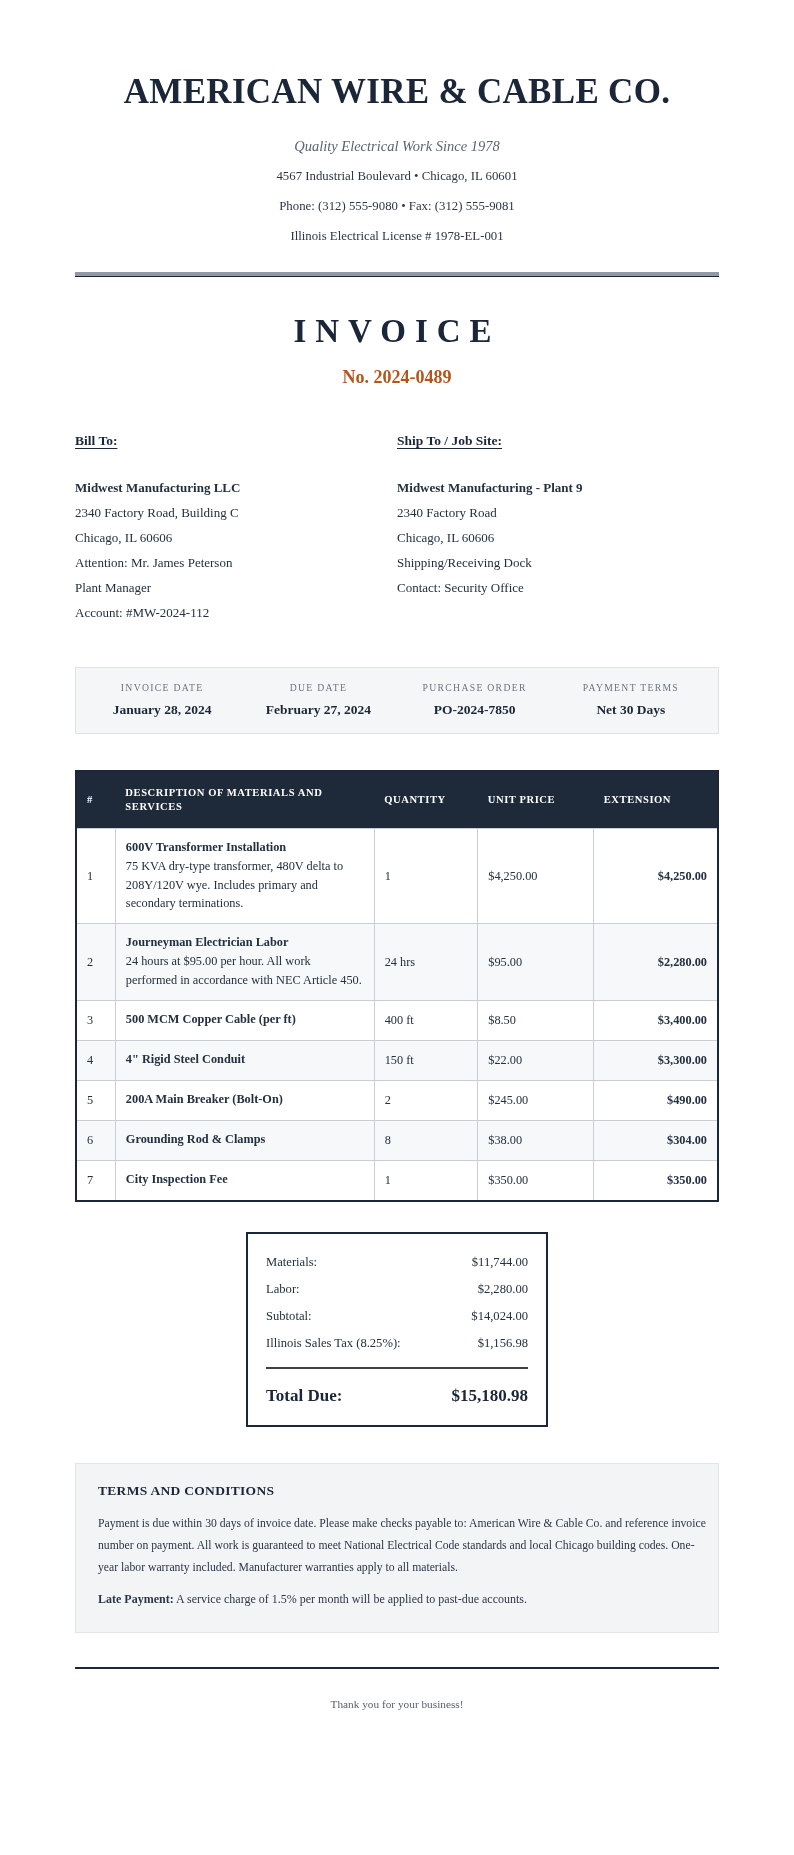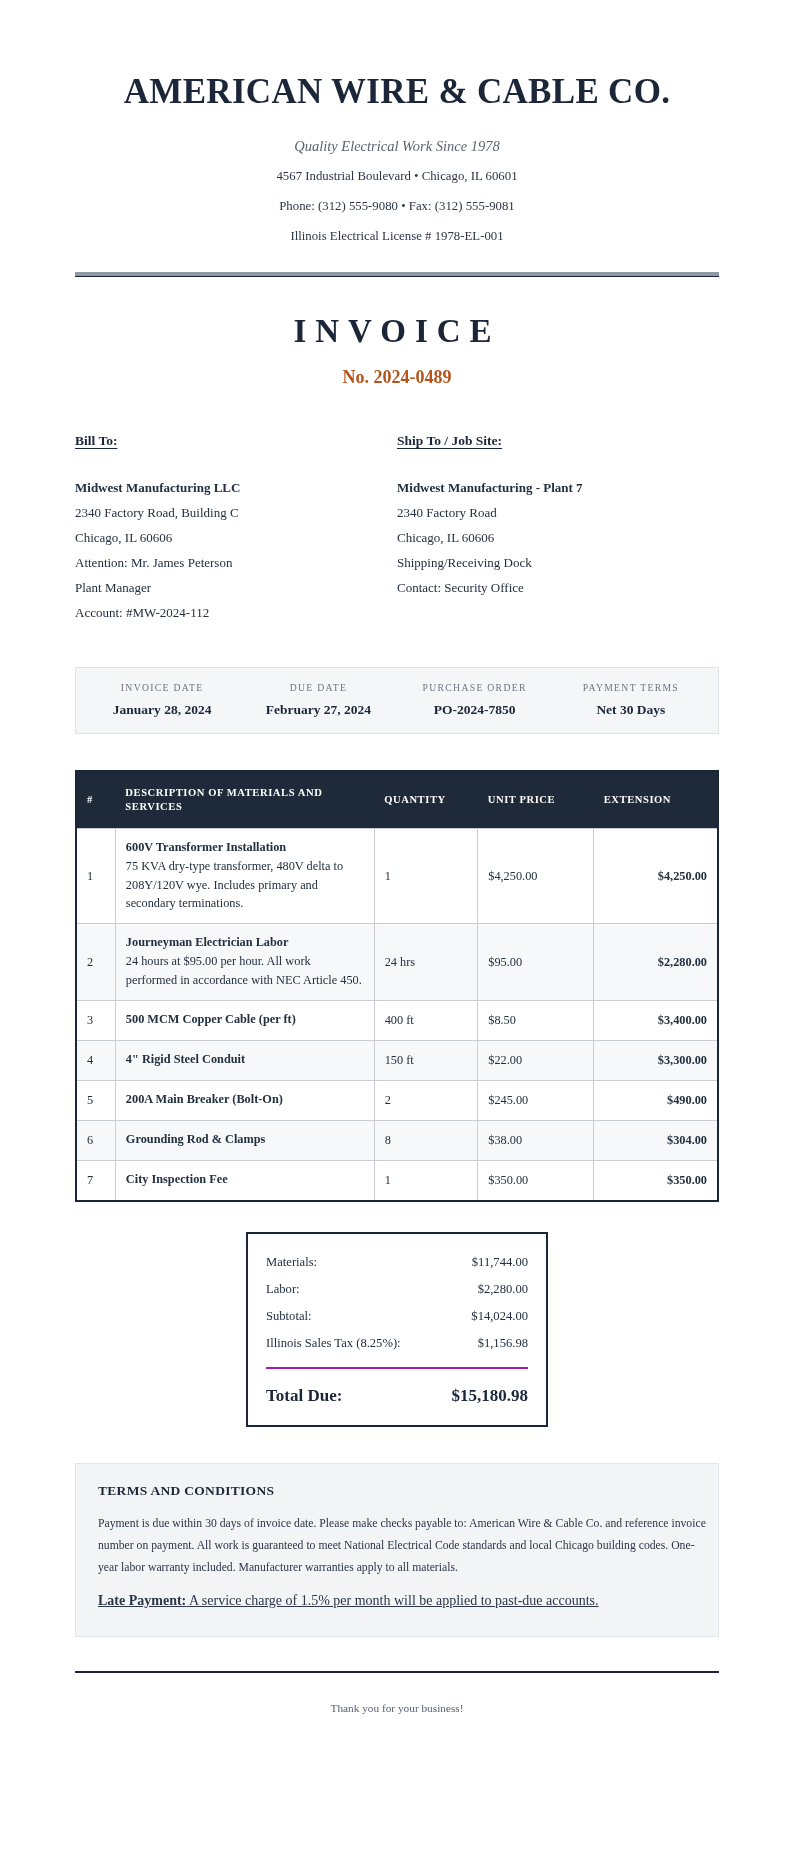--- a/index.html
+++ b/index.html
@@ -163,21 +163,21 @@
     text-align: center;
   }
   .total-row {
     display: flex;
     justify-content: space-between;
     font-size: 12.6px;
     line-height: 27px;
     color: #22303f;
   }
   .total-row.grand {
-    border-top: 2px solid #a21caf;
+    border-top: 2px solid #404040;
     margin-top: 10px;
     padding-top: 13px;
     font-size: 17px;
     font-weight: bold;
     color: #1b2738;
   }
 
   
   .terms {
     margin-top: 36px;
@@ -191,21 +191,21 @@
     color: #1b2738;
     letter-spacing: 0.3px;
     margin-bottom: 14px;
   }
   .terms-body {
     font-size: 11.7px;
     line-height: 1.85;
     color: #2c3647;
     margin-bottom: 11px;
   }
-  .terms-late { font-size: 14px; line-height: 1.75; color: #2c3647; text-decoration: underline; }
+  .terms-late { font-size: 12px; line-height: 1.75; color: #2c3647; }
   .terms-late b { font-weight: bold; }
 
   
   .footer-rule {
     margin-top: 34px;
     border: 0;
     border-top: 2.5px solid #1b2738;
   }
   .footer {
     text-align: center;
@@ -238,21 +238,21 @@
       <div class="party-title">Bill To:</div>
       <div class="party-line strong">Midwest Manufacturing LLC</div>
       <div class="party-line">2340 Factory Road, Building C</div>
       <div class="party-line">Chicago, IL 60606</div>
       <div class="party-line">Attention: Mr. James Peterson</div>
       <div class="party-line">Plant Manager</div>
       <div class="party-line">Account: #MW-2024-112</div>
     </div>
     <div class="party">
       <div class="party-title">Ship To / Job Site:</div>
-      <div class="party-line strong">Midwest Manufacturing - Plant 7</div>
+      <div class="party-line strong">Midwest Manufacturing - Plant 9</div>
       <div class="party-line">2340 Factory Road</div>
       <div class="party-line">Chicago, IL 60606</div>
       <div class="party-line">Shipping/Receiving Dock</div>
       <div class="party-line">Contact: Security Office</div>
     </div>
   </div>
 
   <div class="meta-bar">
     <div class="meta-cell">
       <div class="meta-label">INVOICE DATE</div>

